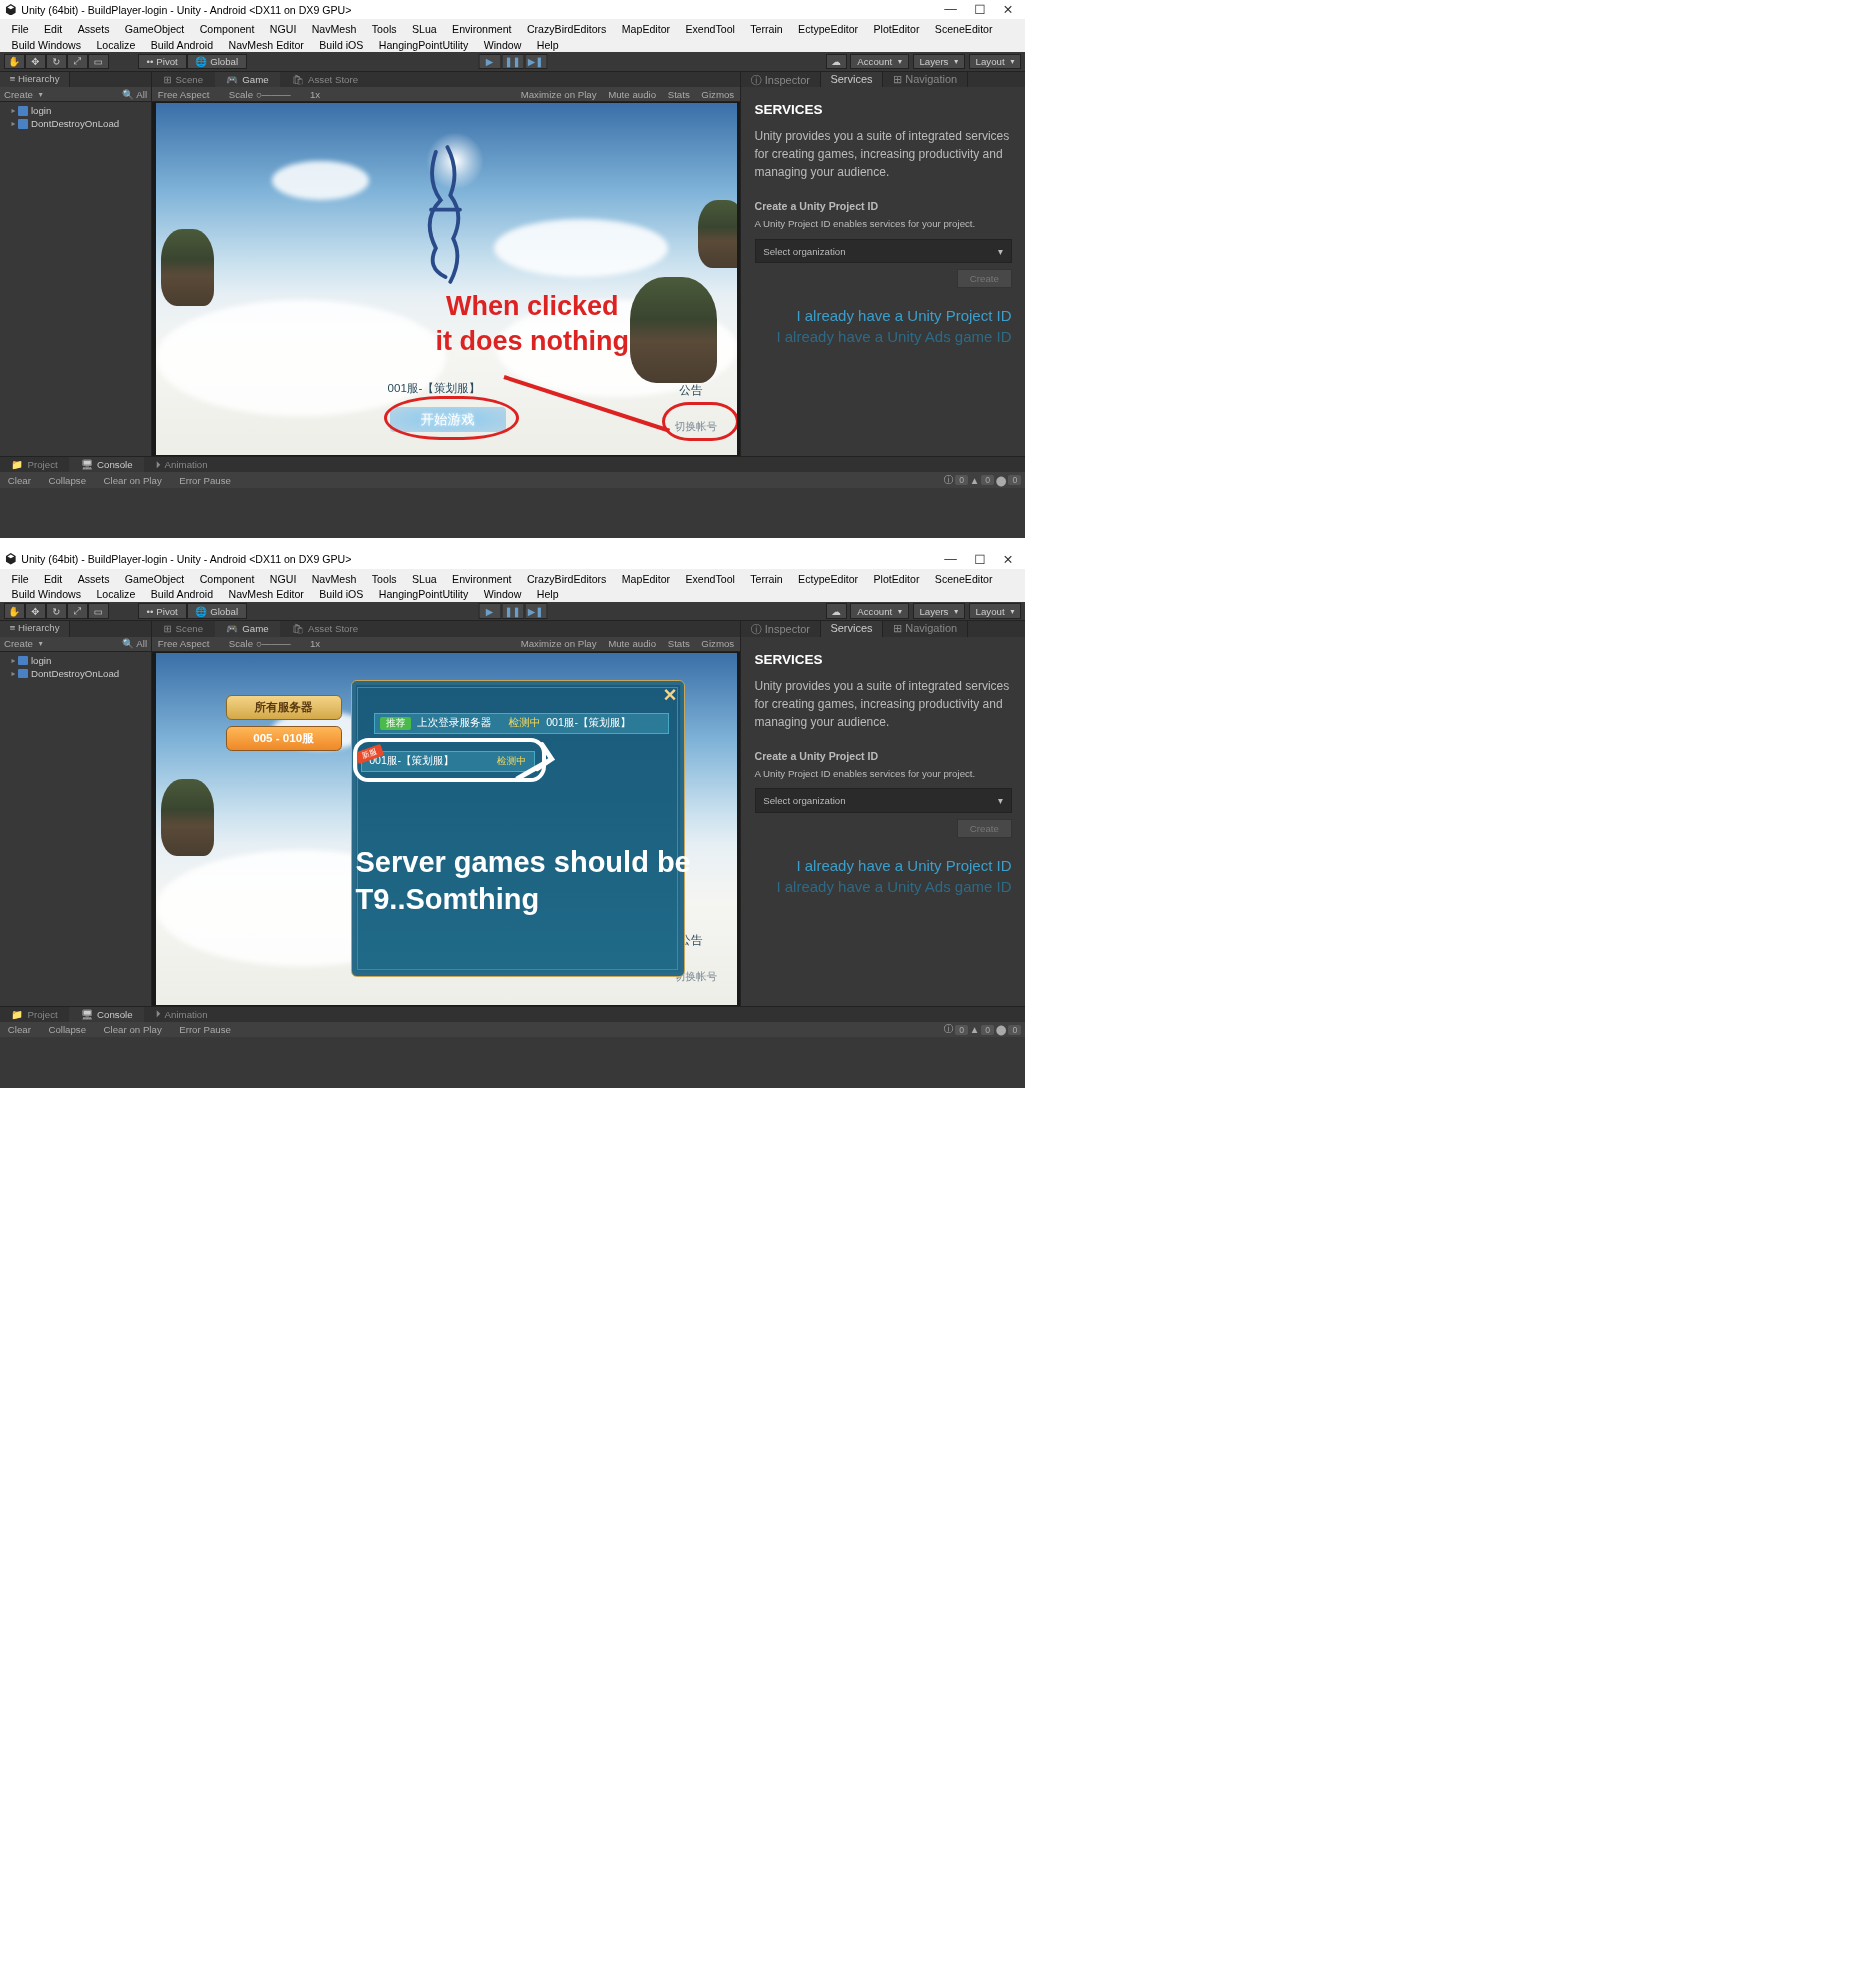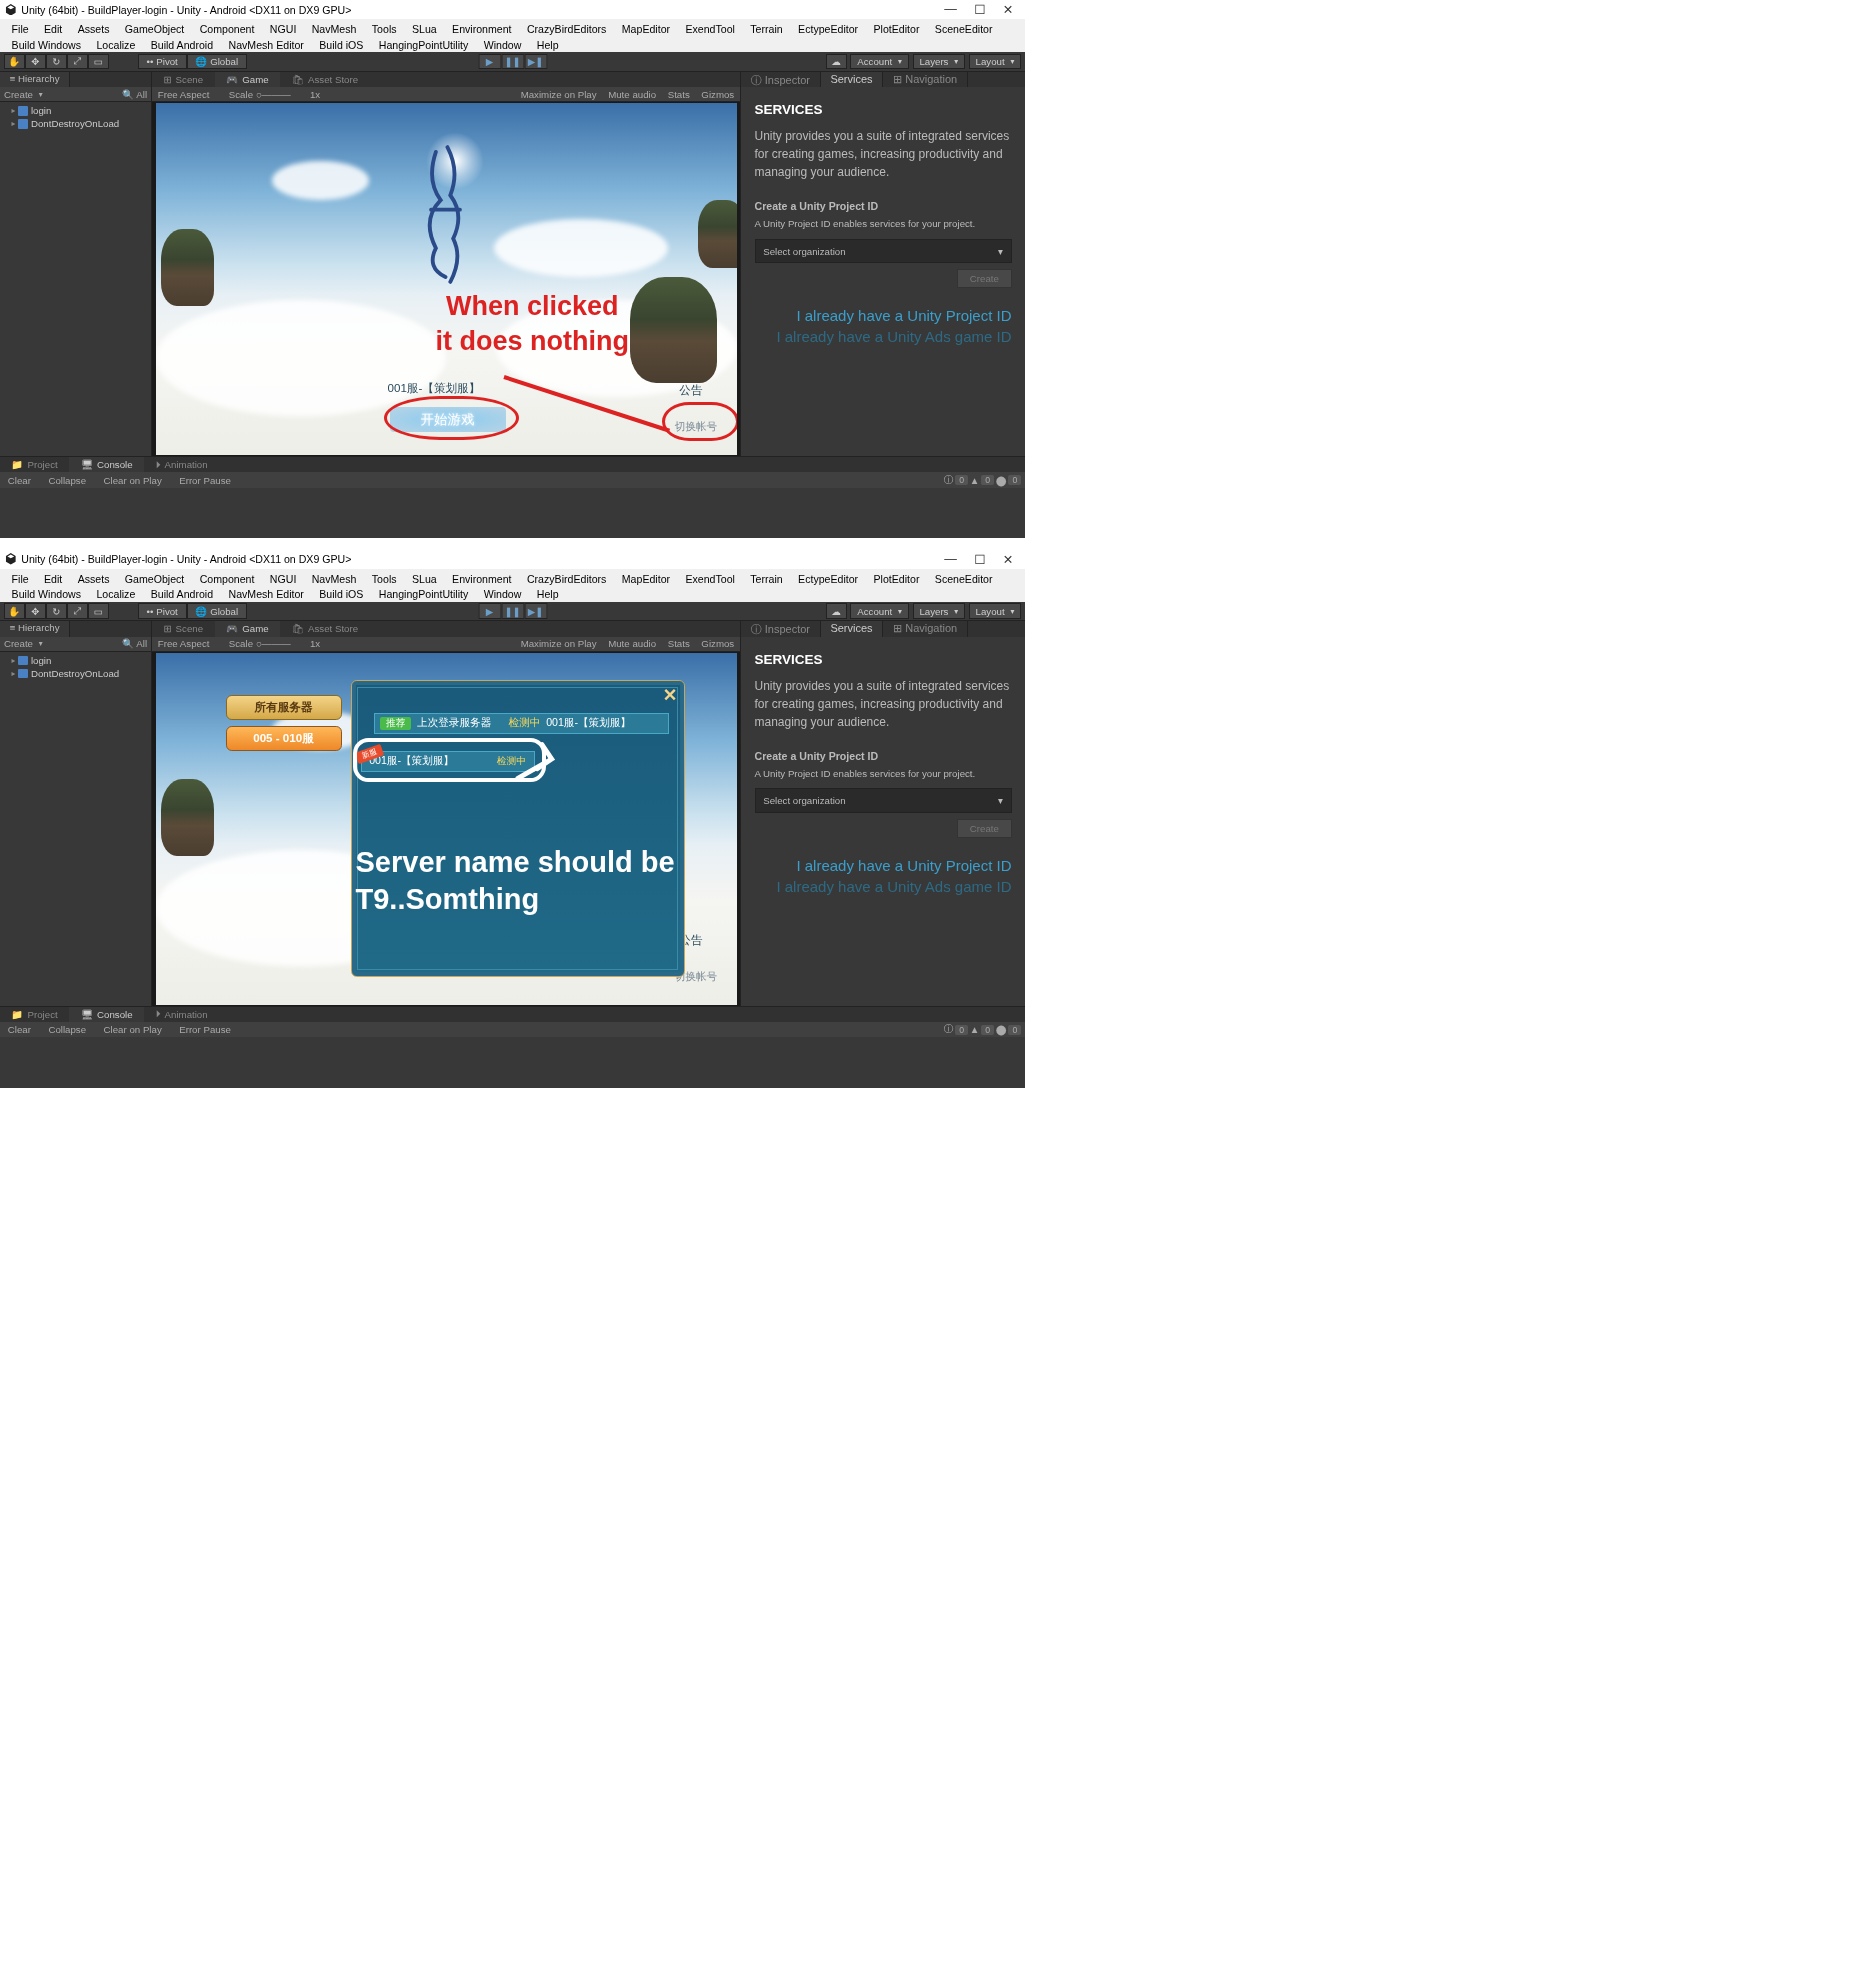--- a/index.html
+++ b/index.html
@@ -395,21 +395,21 @@
           <div class="server-entry">
             <span class="new-tag">新服</span>
             <span>001服-【策划服】</span>
             <span class="status-tag">检测中</span>
           </div>
 
           <div class="white-scribble" style="left:197px;top:85px;width:193px;height:44px"></div>
           <svg style="position:absolute;left:357px;top:77px" width="58" height="58" viewBox="0 0 60 60">
               <path d="M5 50 L40 30 L30 15 M40 30 L25 40" stroke="#fff" stroke-width="5" fill="none" stroke-linecap="round"></path>
             </svg>
-          <div class="annotation2"><span style="white-space:pre-line">Server name should be
+          <div class="annotation2"><span style="white-space:pre-line">Server games should be
 T9..Somthing</span></div>
         </div>
       </div>
     </div>
     <div class="right-panel">
       <div class="right-tabs">
         <div class="right-tab">ⓘ <span>Inspector</span></div>
         <div class="right-tab active">Services</div>
         <div class="right-tab">⊞ <span>Navigation</span></div>
       </div>

